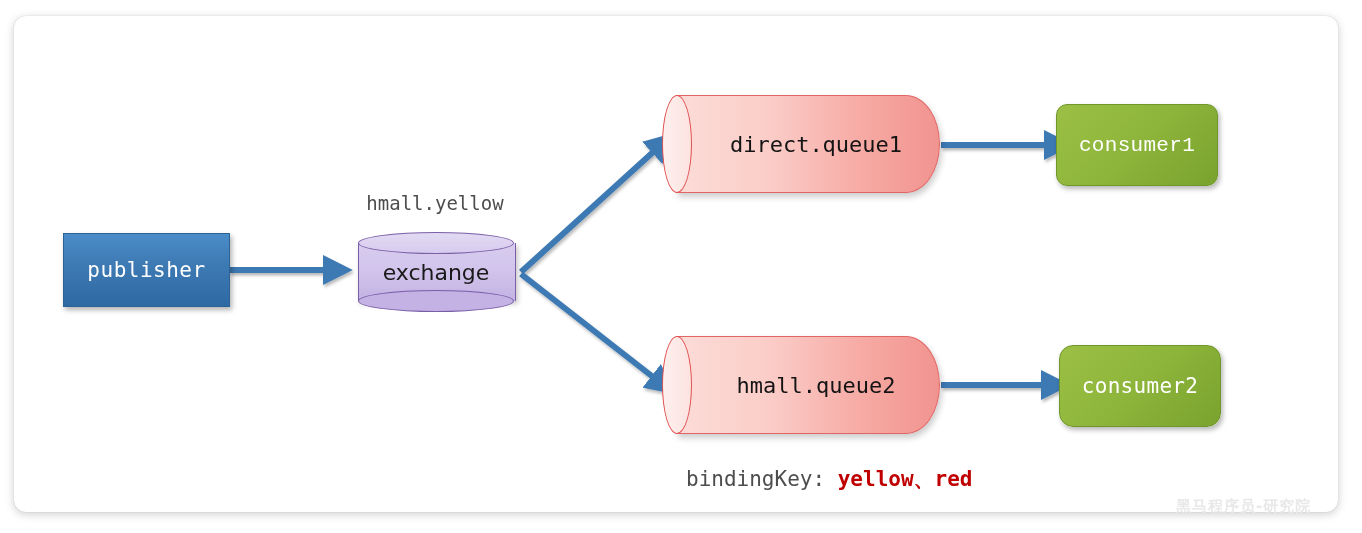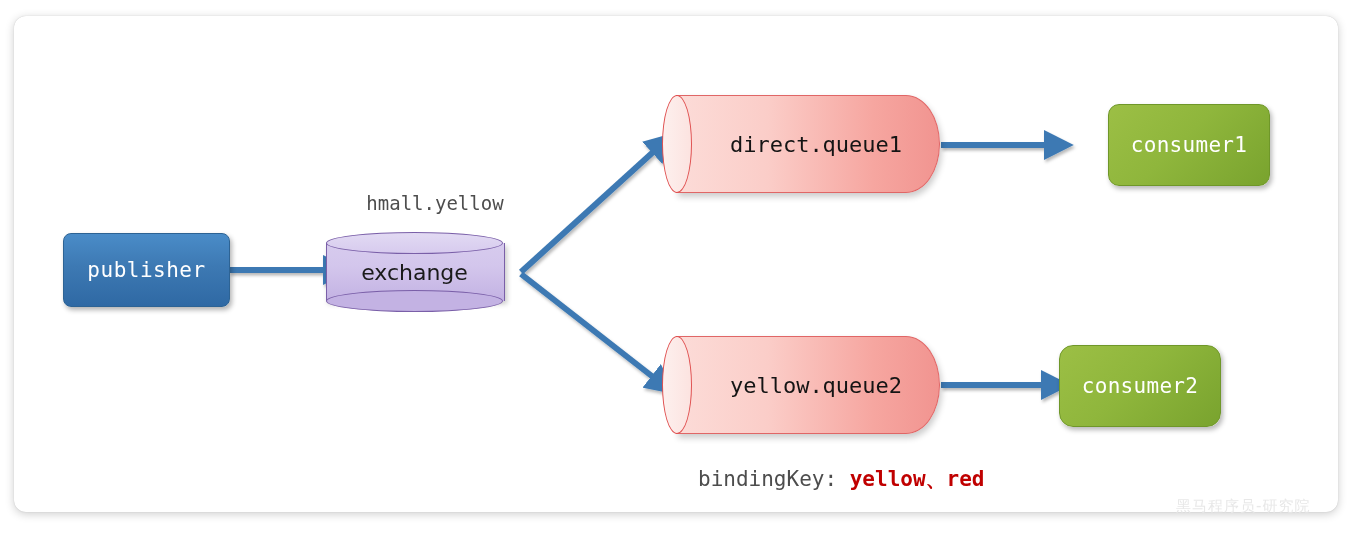--- a/index.html
+++ b/index.html
@@ -32,21 +32,21 @@
     height: 533px;
     pointer-events: none;
   }
   
   .node-publisher {
     position: absolute;
     left: 63px;
     top: 233px;
     width: 165px;
     height: 72px;
-    border-radius: 8px;
+    border-radius: 0;
     background: linear-gradient(180deg, #4a8cc8 0%, #3d79b3 45%, #2f69a4 100%);
     border: 1px solid #2d6394;
     box-shadow: 2px 3px 5px rgba(0,0,0,0.30);
     display: flex;
     align-items: center;
     justify-content: center;
     color: #ffffff;
     font-size: 21px;
     letter-spacing: 0.5px;
   }
@@ -55,23 +55,23 @@
     position: absolute;
     left: 355px;
     top: 192px;
     width: 160px;
     text-align: center;
     color: #4d4d4d;
     font-size: 19px;
   }
   .node-exchange {
     position: absolute;
-    left: 326px;
+    left: 358px;
     top: 232px;
-    width: 177px;
+    width: 156px;
     height: 80px;
   }
   .node-exchange .cyl-body {
     position: absolute;
     left: 0; top: 11px;
     width: 100%;
     height: 58px;
     background: linear-gradient(180deg, #d7cbee 0%, #d3c6ec 40%, #c3b2e3 100%);
     border-left: 1px solid #7a5fa8;
     border-right: 1px solid #7a5fa8;
@@ -164,42 +164,43 @@
     background: linear-gradient(135deg, #9cbf45 0%, #8fb63c 45%, #79a32e 100%);
     border: 1px solid #6f9729;
     box-shadow: 2px 3px 5px rgba(0,0,0,0.28);
     display: flex;
     align-items: center;
     justify-content: center;
     color: #ffffff;
     font-size: 21px;
     letter-spacing: 0.3px;
   }
-  .node-consumer.c1 { left: 1108px; top: 104px; }
+  .node-consumer.c1 { left: 1056px; top: 104px; font-family: Liberation Mono, monospace; }
   .node-consumer.c2 { left: 1059px; top: 345px; border-radius: 14px; }
   
   .binding-label {
     position: absolute;
     font-size: 21px;
     white-space: nowrap;
   }
   .binding-label .bk-prefix { color: #4d4d4d; }
   .binding-label .bk-keys { color: #c00000; font-weight: bold; }
   .binding-top { left: 672px; top: 61px; }
-  .binding-bottom { left: 686px; top: 465px; margin-left: 12px; }
+  .binding-bottom { left: 686px; top: 465px; }
   
   .watermark {
     position: absolute;
     left: 1176px;
     top: 497px;
     font-family: "DejaVu Sans", "Liberation Sans", sans-serif;
     font-size: 15px;
     color: #e8e8e8;
     letter-spacing: 1px;
     white-space: nowrap;
+    font-weight: bold;
   }
 </style>
 </head>
 <body>
 
 <div id="canvas">
 
   <div class="card"></div>
 
   <svg class="layer" width="1362" height="533" viewBox="0 0 1362 533">
@@ -240,21 +241,21 @@
 
   <div class="node-queue q1">
     <div class="qbody"></div>
     <div class="qcap"></div>
     <div class="qtext">direct.queue1</div>
   </div>
 
   <div class="node-queue q2">
     <div class="qbody"></div>
     <div class="qcap"></div>
-    <div class="qtext">yellow.queue2</div>
+    <div class="qtext">hmall.queue2</div>
   </div>
 
   <div class="node-consumer c1">
     <span>consumer1</span>
   </div>
   <div class="node-consumer c2">
     <span>consumer2</span>
   </div>
 
   <div class="binding-label binding-bottom">

